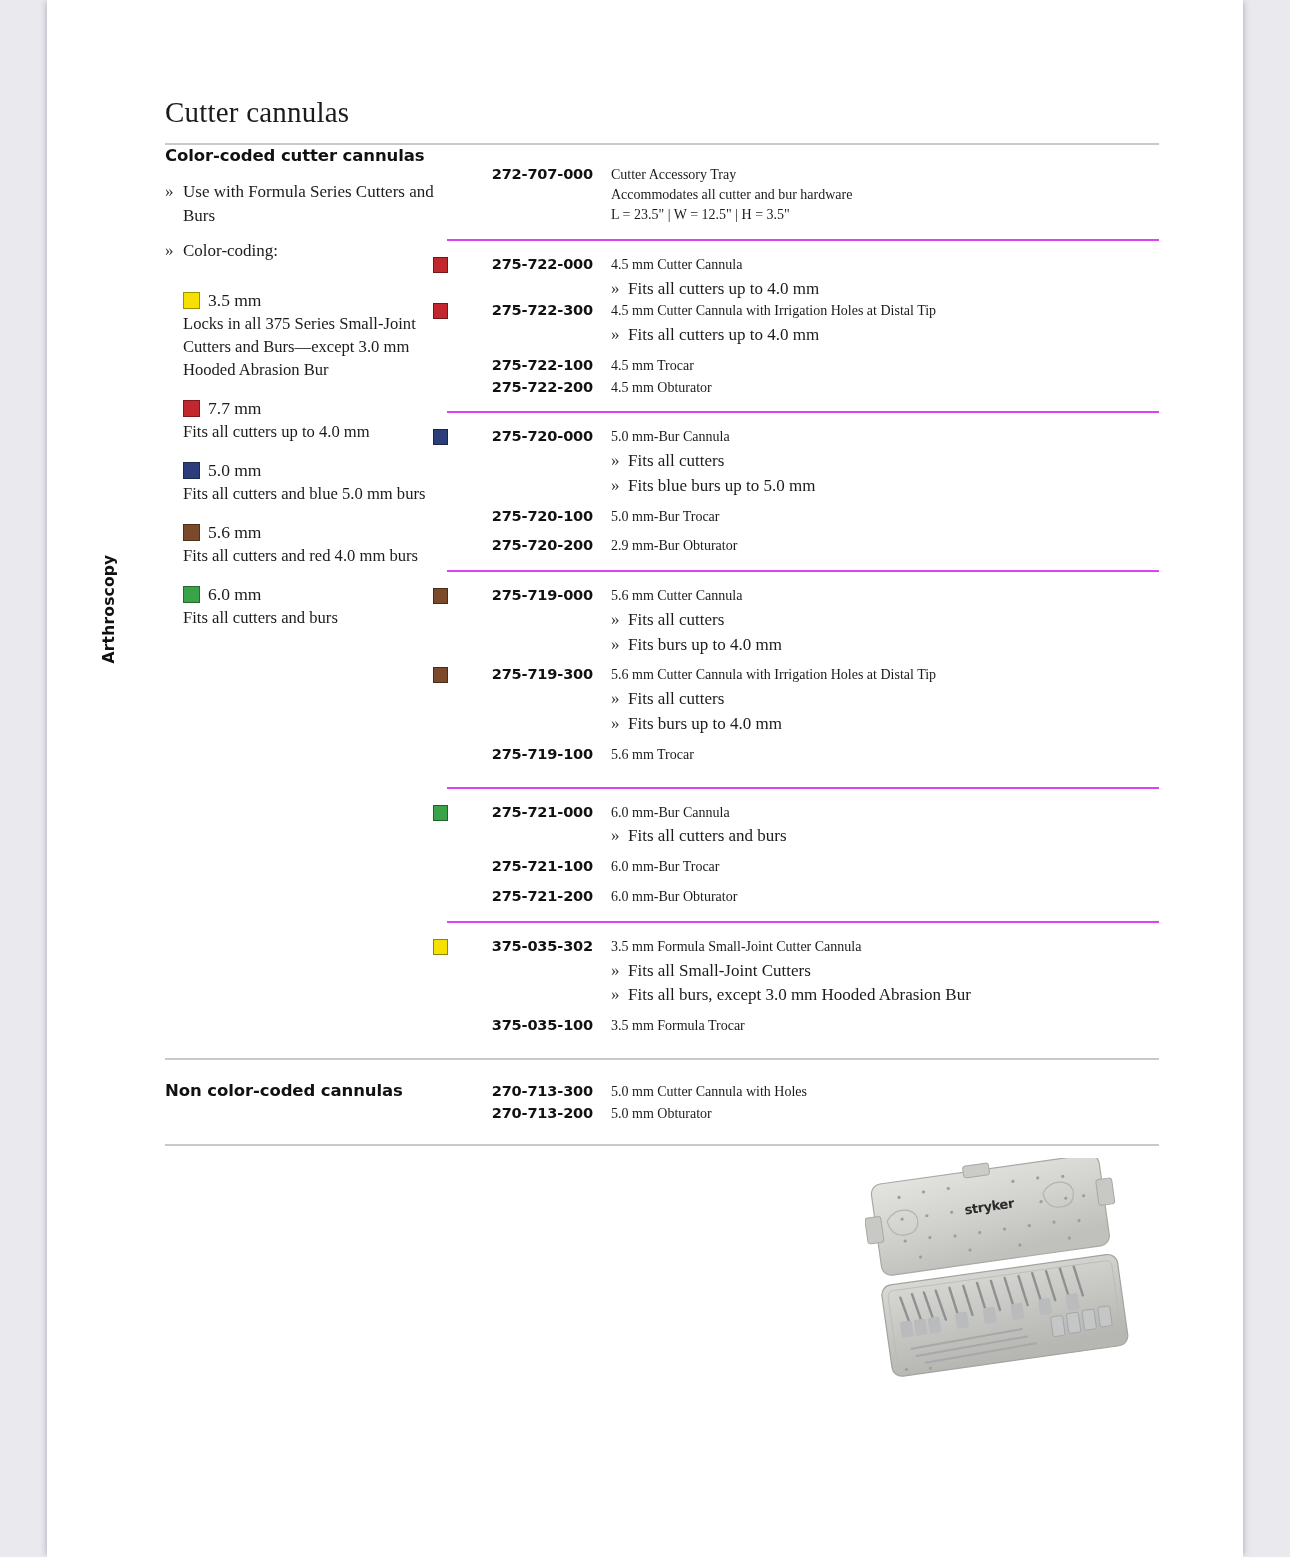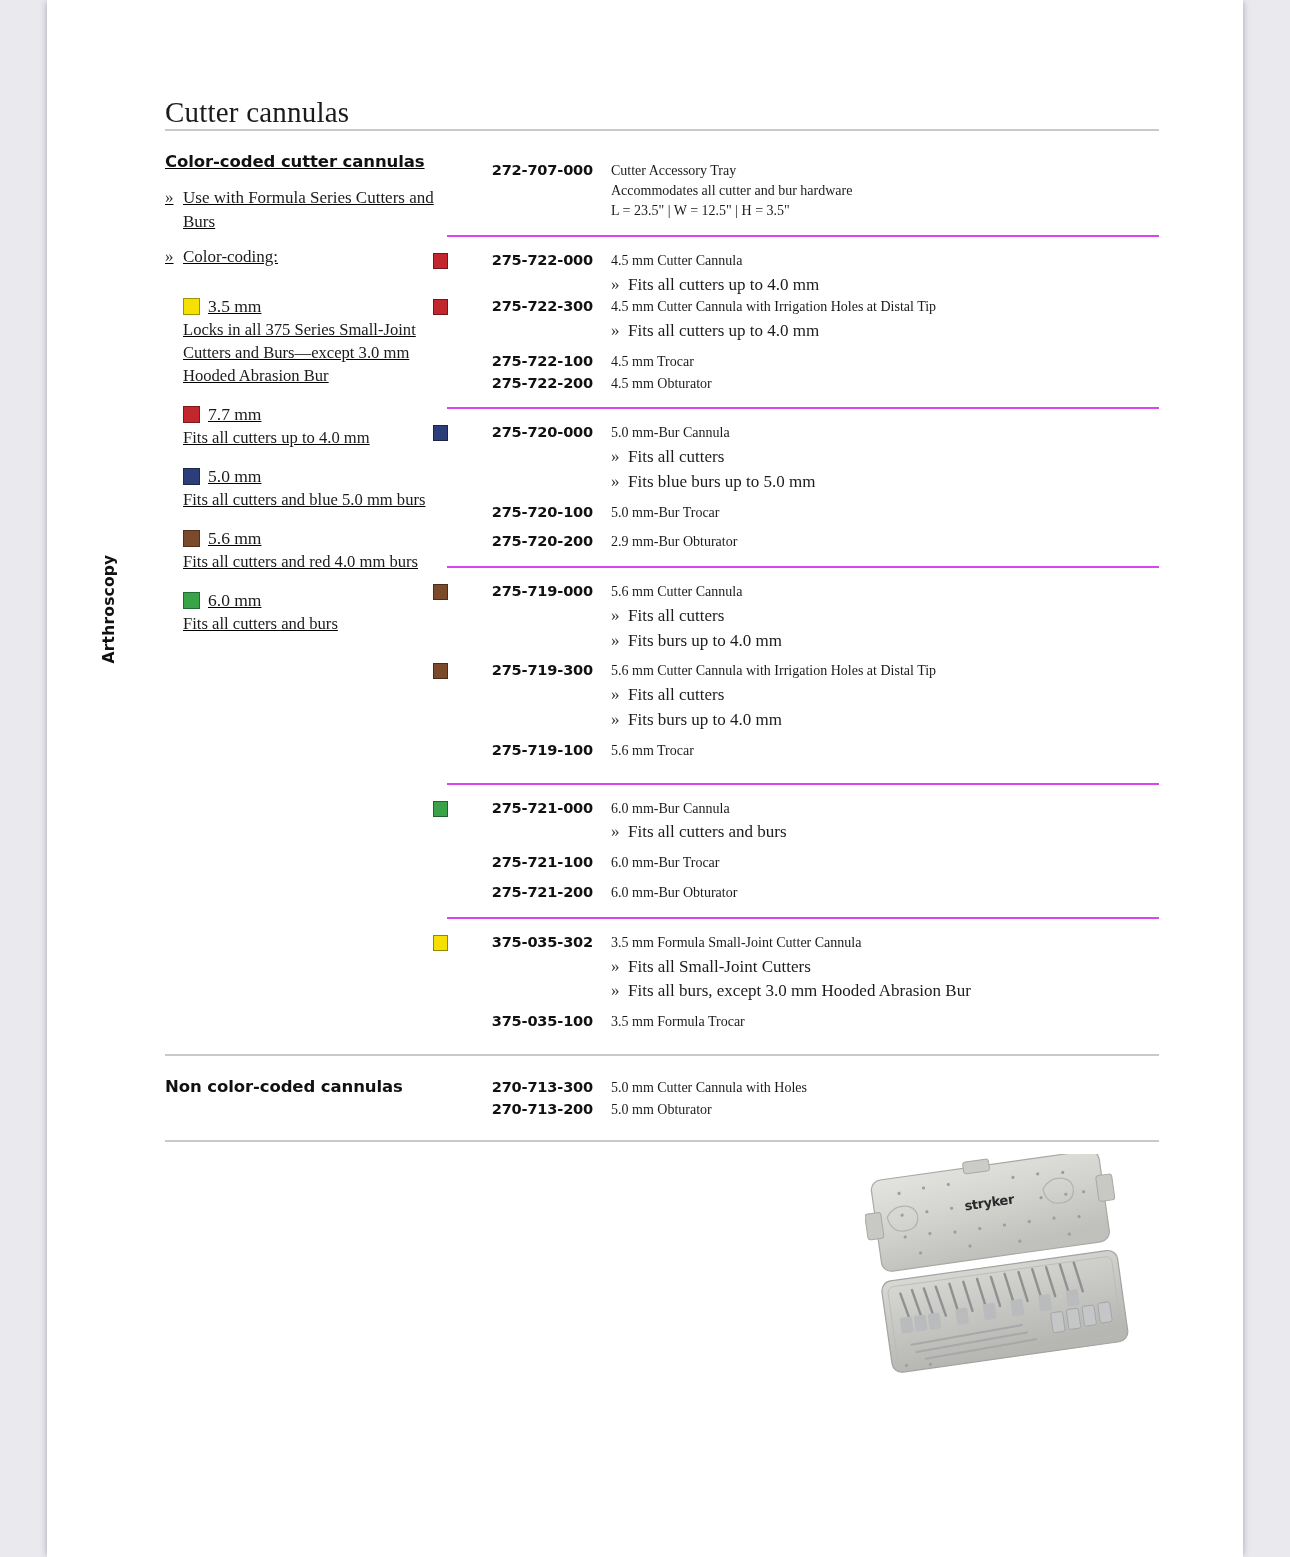--- a/index.html
+++ b/index.html
@@ -46,44 +46,43 @@
     top: 96px;
     width: 994px;
   }
   h1.page-title {
     margin: 0;
     font-family: "Liberation Serif", serif;
     font-weight: normal;
     font-size: 29px;
     color: #1b1b1b;
     letter-spacing: .2px;
+    padding-bottom: 14px;
   }
   .rule-top {
     border-top: 2px solid #c9c9c9;
     width: 994px;
     margin-bottom: 0;
   }
   .rule-bottom {
     border-top: 2px solid #c9c9c9;
     width: 994px;
     margin-top: 18px;
   }
   .block {
     display: flex;
     align-items: flex-start;
   }
   .side-col {
     width: 282px;
     flex: 0 0 282px;
-    padding-top: 20px;
-    text-decoration: underline;
   }
   .main-col {
     flex: 1 1 auto;
-    padding-top: 16px;
+    padding-top: 6px;
     position: relative;
   }
   h2.side-head {
     margin: 0 0 14px 0;
     font-family: "DejaVu Sans", sans-serif;
     font-weight: bold;
     font-size: 16.5px;
     line-height: 1.28;
     color: #111;
     letter-spacing: -0.1px;

